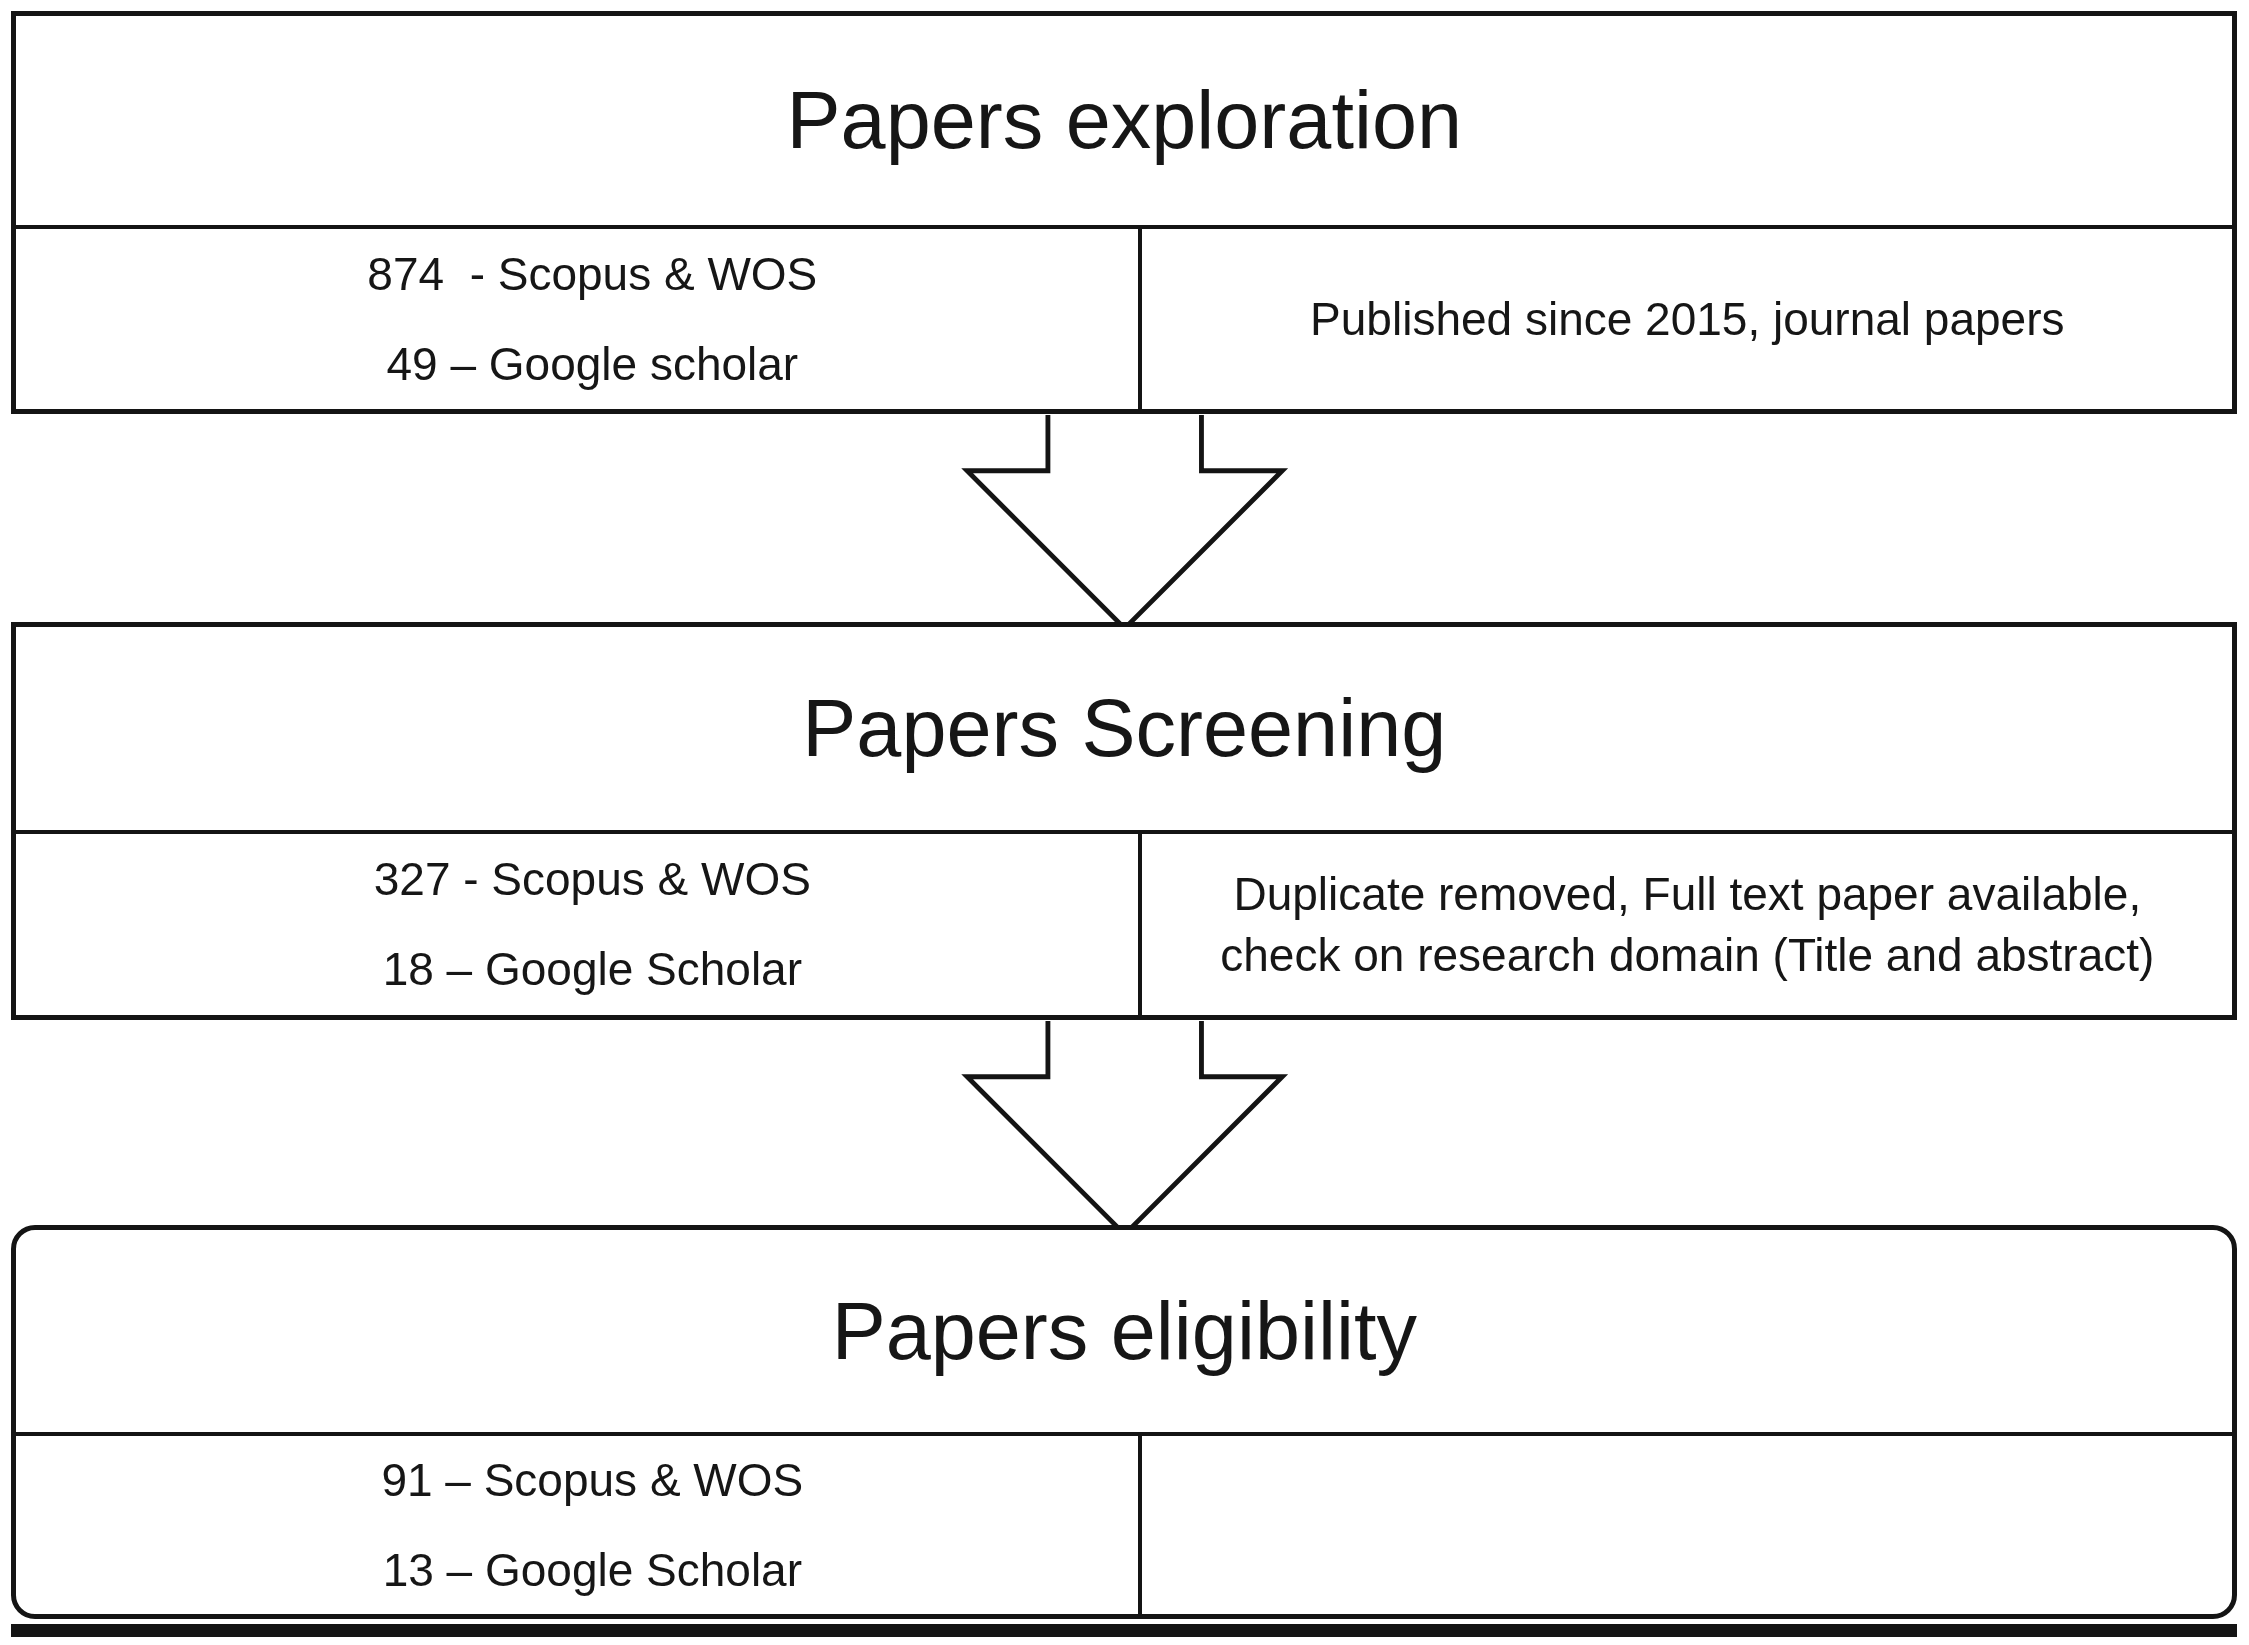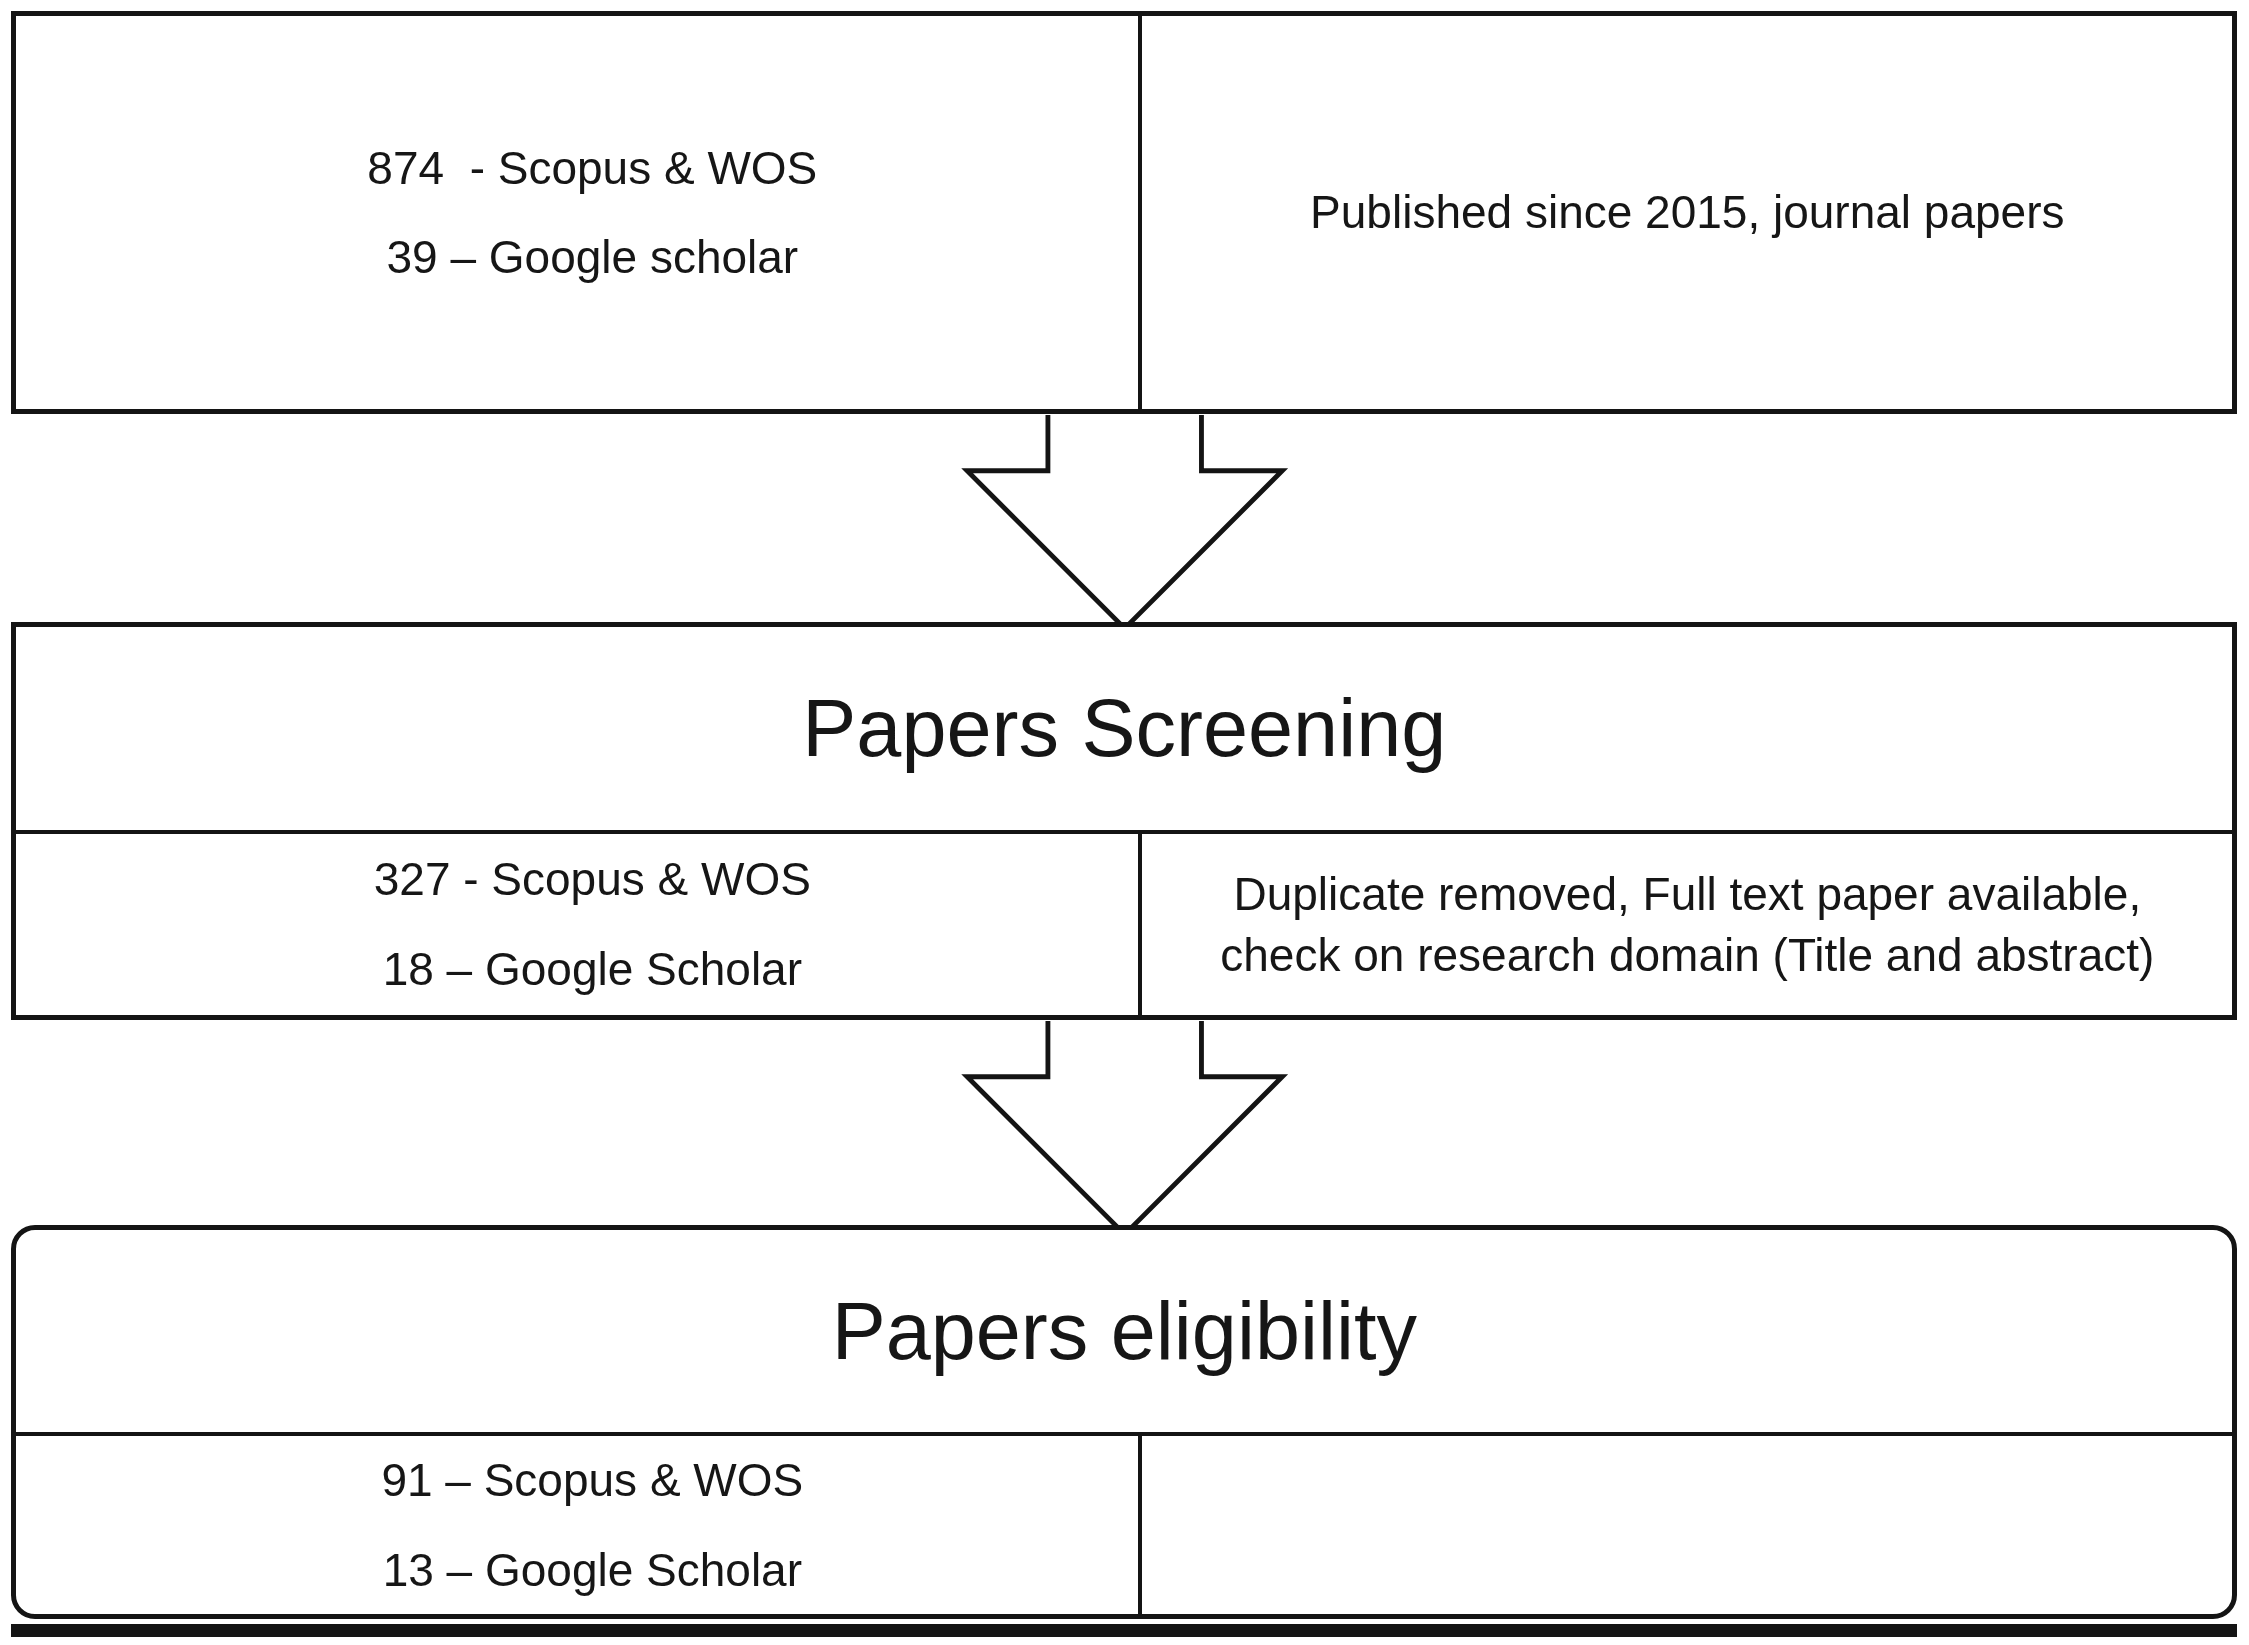--- a/index.html
+++ b/index.html
@@ -99,24 +99,27 @@
     height: 13px;
     background: #141414;
   }
 </style>
 </head>
 <body>
 
 <div class="page">
 
   <section class="block block-1">
+    <div class="title-row">
+      <h2 class="stage-title">Papers exploration</h2>
+    </div>
     <div class="data-row">
       <div class="cell cell-left">
         <div class="cell-line">874  - Scopus &amp; WOS</div>
-        <div class="cell-line">39 – Google scholar</div>
+        <div class="cell-line">49 – Google scholar</div>
       </div>
       <div class="cell cell-right">
         <div class="cell-line">Published since 2015, journal papers</div>
       </div>
     </div>
   </section>
 
   <svg class="flow-arrow arrow-1" viewBox="0 0 600 271" aria-hidden="true">
     <path d="M 204 0 L 204 69 L 104 69 L 299 264 L 494 69 L 394 69 L 394 0" fill="#ffffff" stroke="#141414" stroke-width="6" stroke-linejoin="miter"></path>
   </svg>

